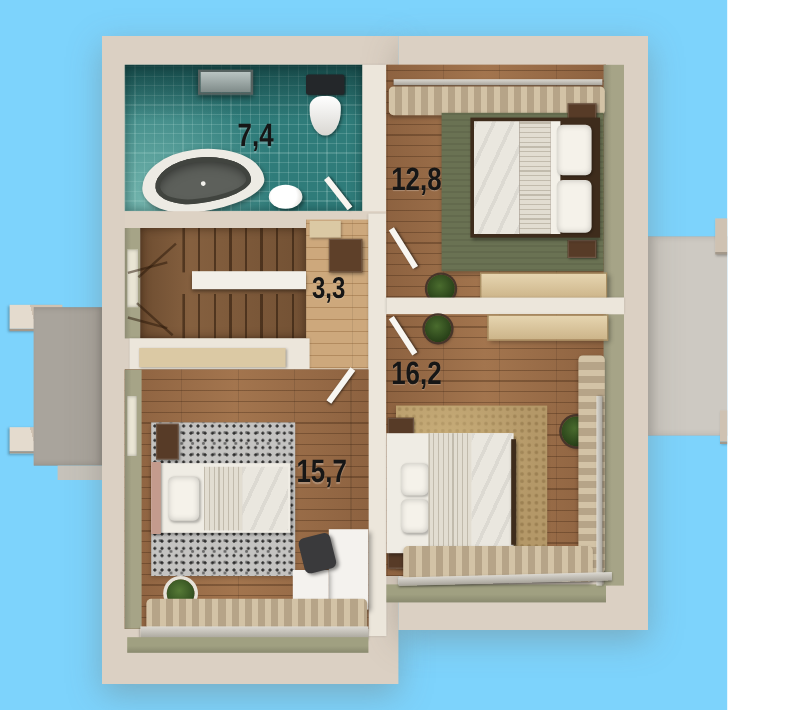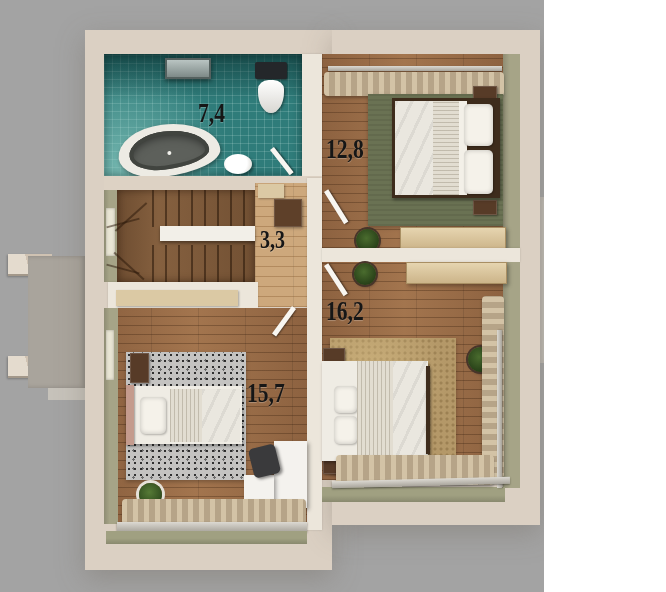--- a/index.html
+++ b/index.html
@@ -1,17 +1,17 @@
 <!DOCTYPE html>
 <html><head>
 <meta charset="utf-8">
 <style>
   html,body{margin:0;padding:0;background:#ffffff;}
-  .stage{position:relative;width:544px;height:592px;background:#a3a3a3;overflow:hidden;
-         font-family:Liberation Serif, serif;}
+  .stage{position:relative;width:606px;height:592px;background:#7dd3fc;overflow:hidden;
+         font-family:Liberation Sans, sans-serif;}
   .abs{position:absolute;}
 
   
   .wall-beige{background:#dbd0c3;box-shadow:0 8px 26px rgba(110,100,88,.35);}
   .strip-beige{background:#ddd2c4;}
   .white-strip{background:#ece6db;box-shadow:0 0 2px rgba(0,0,0,.15);}
   .olive{background:#a6a487;background-image:linear-gradient(90deg,rgba(0,0,0,.14),transparent 40%);}
   .olive-h{background:#a0a081;background-image:linear-gradient(0deg,rgba(0,0,0,.14),transparent 45%);}
   .niche{background:#e9e5d4;box-shadow:inset 0 0 3px rgba(0,0,0,.3);}
 

